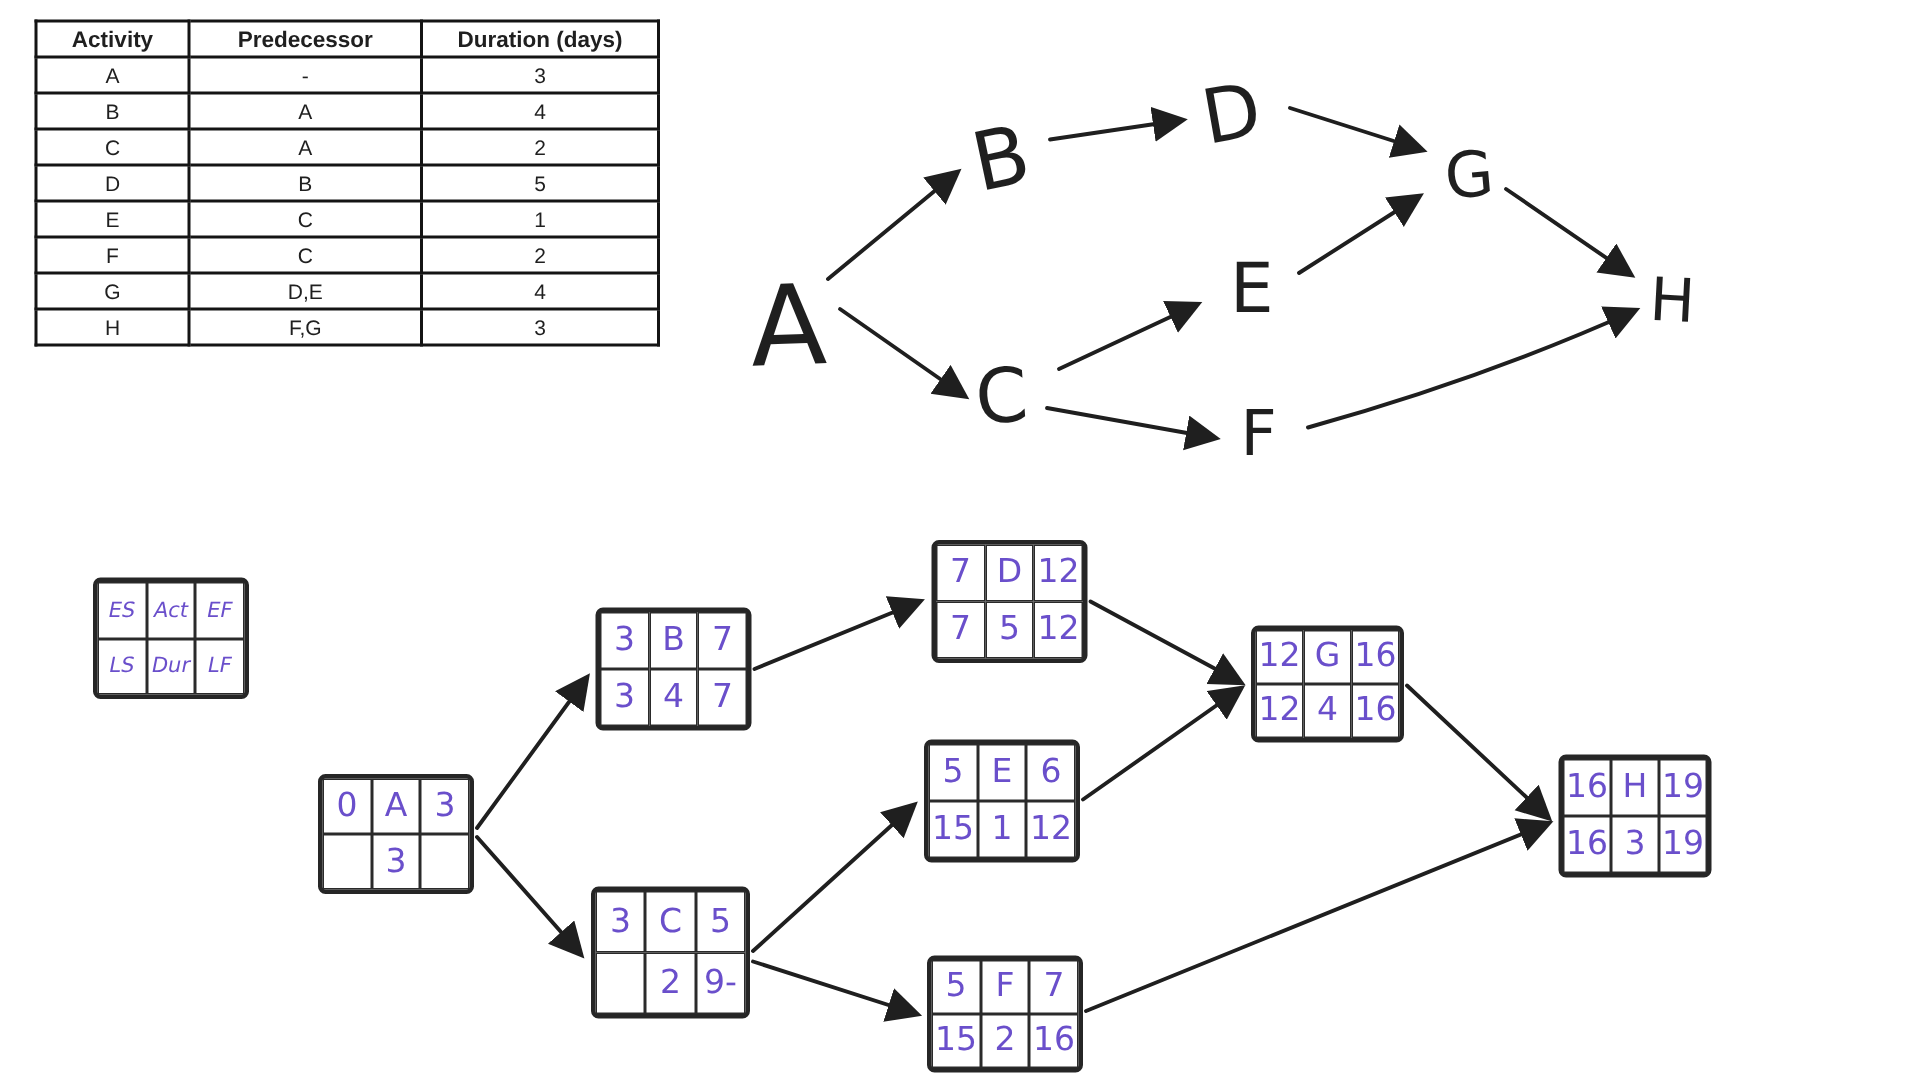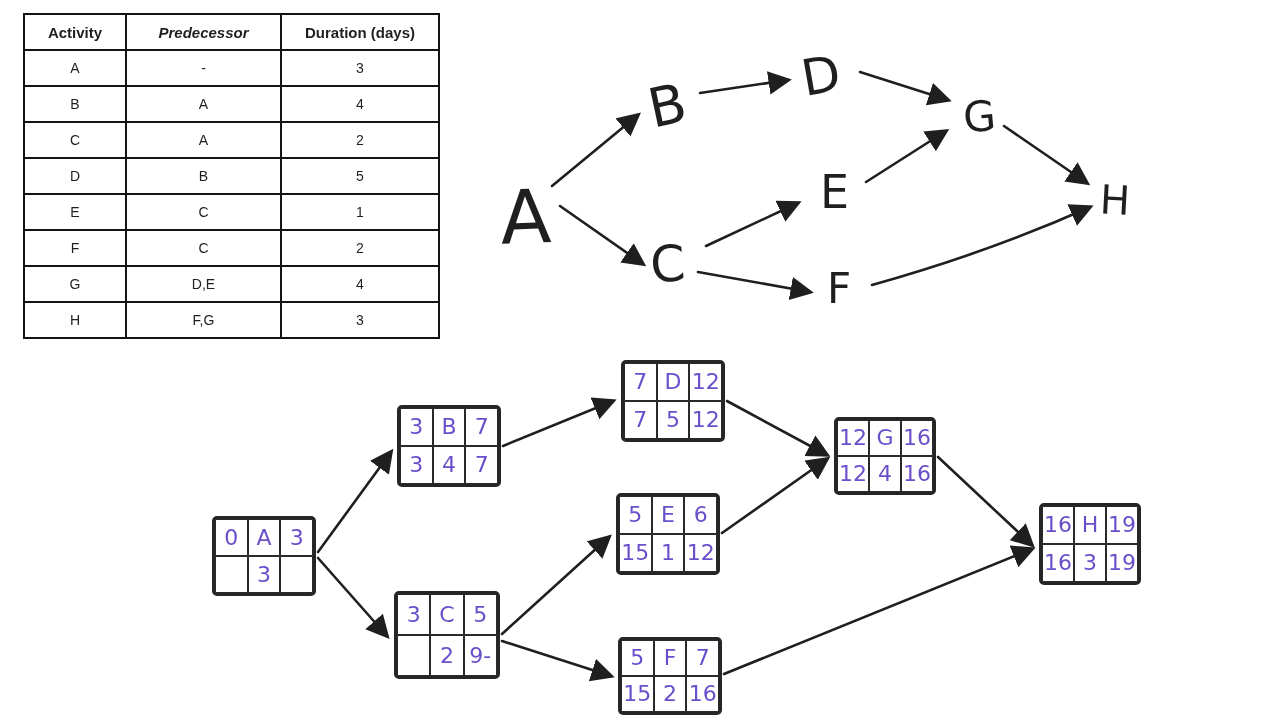--- a/index.html
+++ b/index.html
@@ -6,25 +6,25 @@
   #stage{
     position:relative;width:1280px;height:720px;background:#ffffff;overflow:hidden;
     font-family:"Liberation Sans",sans-serif;color:#1f1f1f;
   }
   
   #activity-table{
     position:absolute;left:23px;top:13px;border-collapse:collapse;background:#fff;
   }
   #activity-table th,#activity-table td{
     border:2px solid #141414;text-align:center;vertical-align:middle;
-    font-size:14px;padding:0;height:36px;box-sizing:border-box;
+    font-size:14px;padding:0;height:24px;box-sizing:border-box;
   }
   #activity-table th{font-weight:bold;font-size:15px;}
   .col-act{width:102px;}
-  .col-pred{width:155px;font-style:italic;}
+  .col-pred{width:155px;}
   .col-dur{width:158px;}
   
   #ink-svg{position:absolute;left:0;top:0;width:1280px;height:720px;}
   .ink-line{stroke:#1f1f1f;stroke-width:2.6;fill:none;stroke-linecap:round;}
   .sketch-letter{fill:#1f1f1f;font-family:"DejaVu Sans",sans-serif;}
   
   .box{
     position:absolute;display:grid;grid-template-columns:repeat(3,1fr);
     grid-template-rows:1fr 1fr;border:3px solid #262626;border-radius:5px;
     background:#fff;box-sizing:border-box;
@@ -138,20 +138,28 @@
         <td>4</td>
       </tr>
       <tr>
         <td>H</td>
         <td>F,G</td>
         <td>3</td>
       </tr>
     </tbody>
   </table>
 
+  <div class="box legend">
+    <div class="cell">ES</div>
+    <div class="cell">Act</div>
+    <div class="cell">EF</div>
+    <div class="cell">LS</div>
+    <div class="cell">Dur</div>
+    <div class="cell">LF</div>
+  </div>
 
   <div class="box node-A">
     <div class="cell">0</div>
     <div class="cell">A</div>
     <div class="cell">3</div>
     <div class="cell"></div>
     <div class="cell">3</div>
     <div class="cell"></div>
   </div>
 

